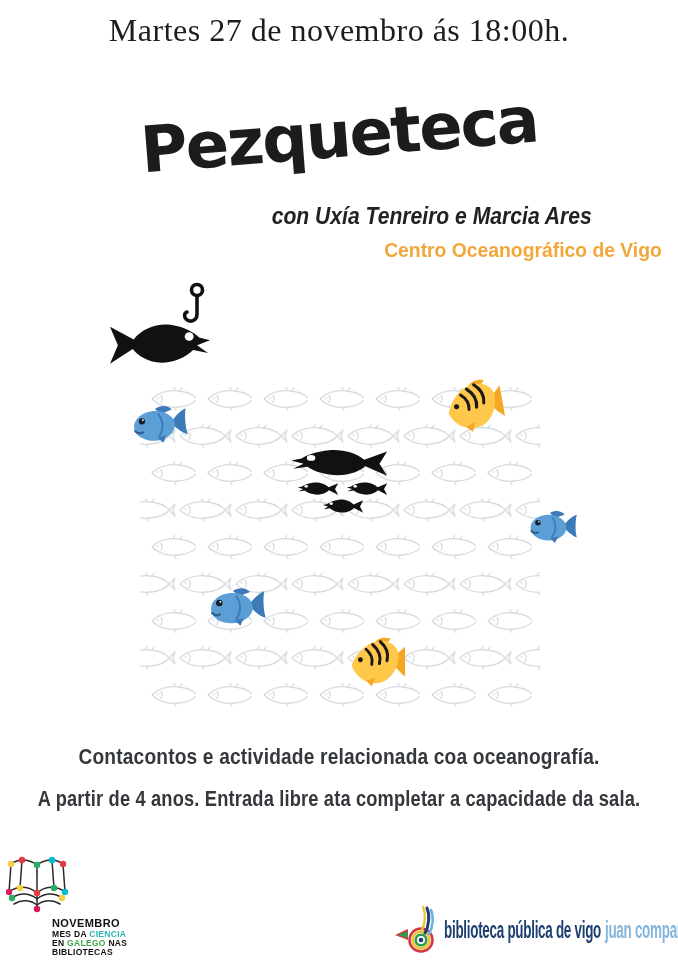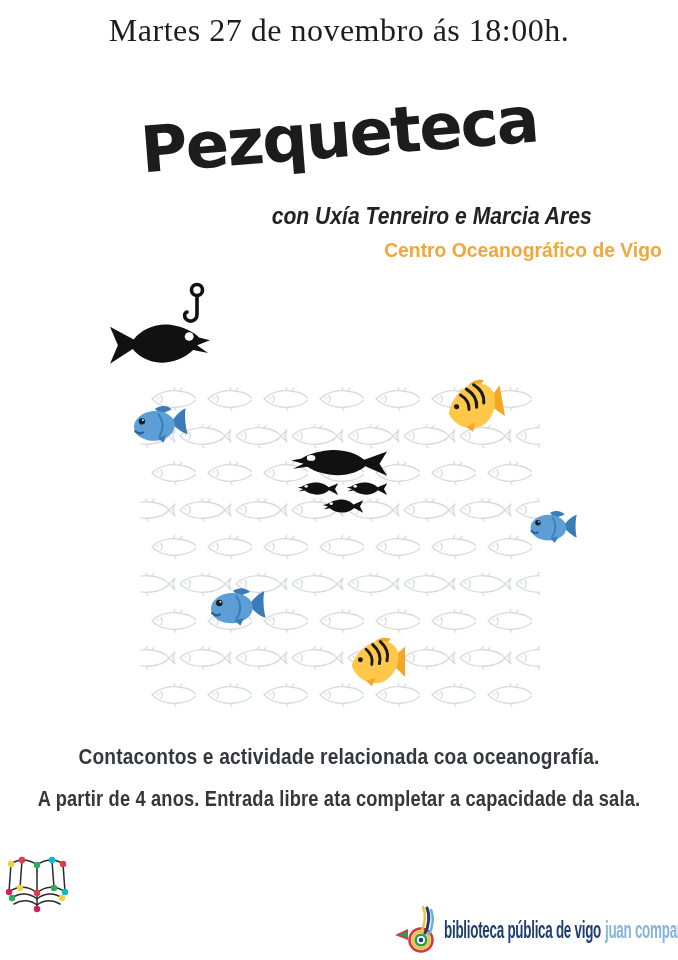--- a/index.html
+++ b/index.html
@@ -152,20 +152,26 @@
         <circle cx="3" cy="40" r="3.2" fill="#D81B60"></circle>
         <circle cx="14" cy="36" r="3.2" fill="#F4D03F"></circle>
         <circle cx="31" cy="41" r="3.2" fill="#E63946"></circle>
         <circle cx="48" cy="36" r="3.2" fill="#27AE60"></circle>
         <circle cx="59" cy="40" r="3.2" fill="#00BCD4"></circle>
         <circle cx="6" cy="46" r="3.2" fill="#27AE60"></circle>
         <circle cx="56" cy="46" r="3.2" fill="#F4D03F"></circle>
         <circle cx="31" cy="57" r="3.2" fill="#D81B60"></circle>
       </g>
     </svg>
+    <div class="novembro-text">
+      <div class="nov-l1">NOVEMBRO</div>
+      <div class="nov-l"><span>MES DA </span><span class="hl-ciencia">CIENCIA</span></div>
+      <div class="nov-l"><span>EN </span><span class="hl-galego">GALEGO</span><span> NAS</span></div>
+      <div class="nov-l">BIBLIOTECAS</div>
+    </div>
   </div>
 
   <div class="biblioteca-logo">
     <svg width="48" height="52" viewBox="0 0 48 52" aria-hidden="true">
       <polygon points="1,31 14,25 14,36" fill="#D33943"></polygon>
       <polygon points="4,31 14,27.5 14,34" fill="#2A9D4E"></polygon>
       <circle cx="27" cy="36" r="11.5" fill="none" stroke="#D33943" stroke-width="2.6"></circle>
       <circle cx="27" cy="36" r="8.4" fill="none" stroke="#F2C037" stroke-width="2.6"></circle>
       <circle cx="27" cy="36" r="5.3" fill="none" stroke="#2A9D4E" stroke-width="2.6"></circle>
       <circle cx="27" cy="36" r="2.3" fill="#1C3E70"></circle>

